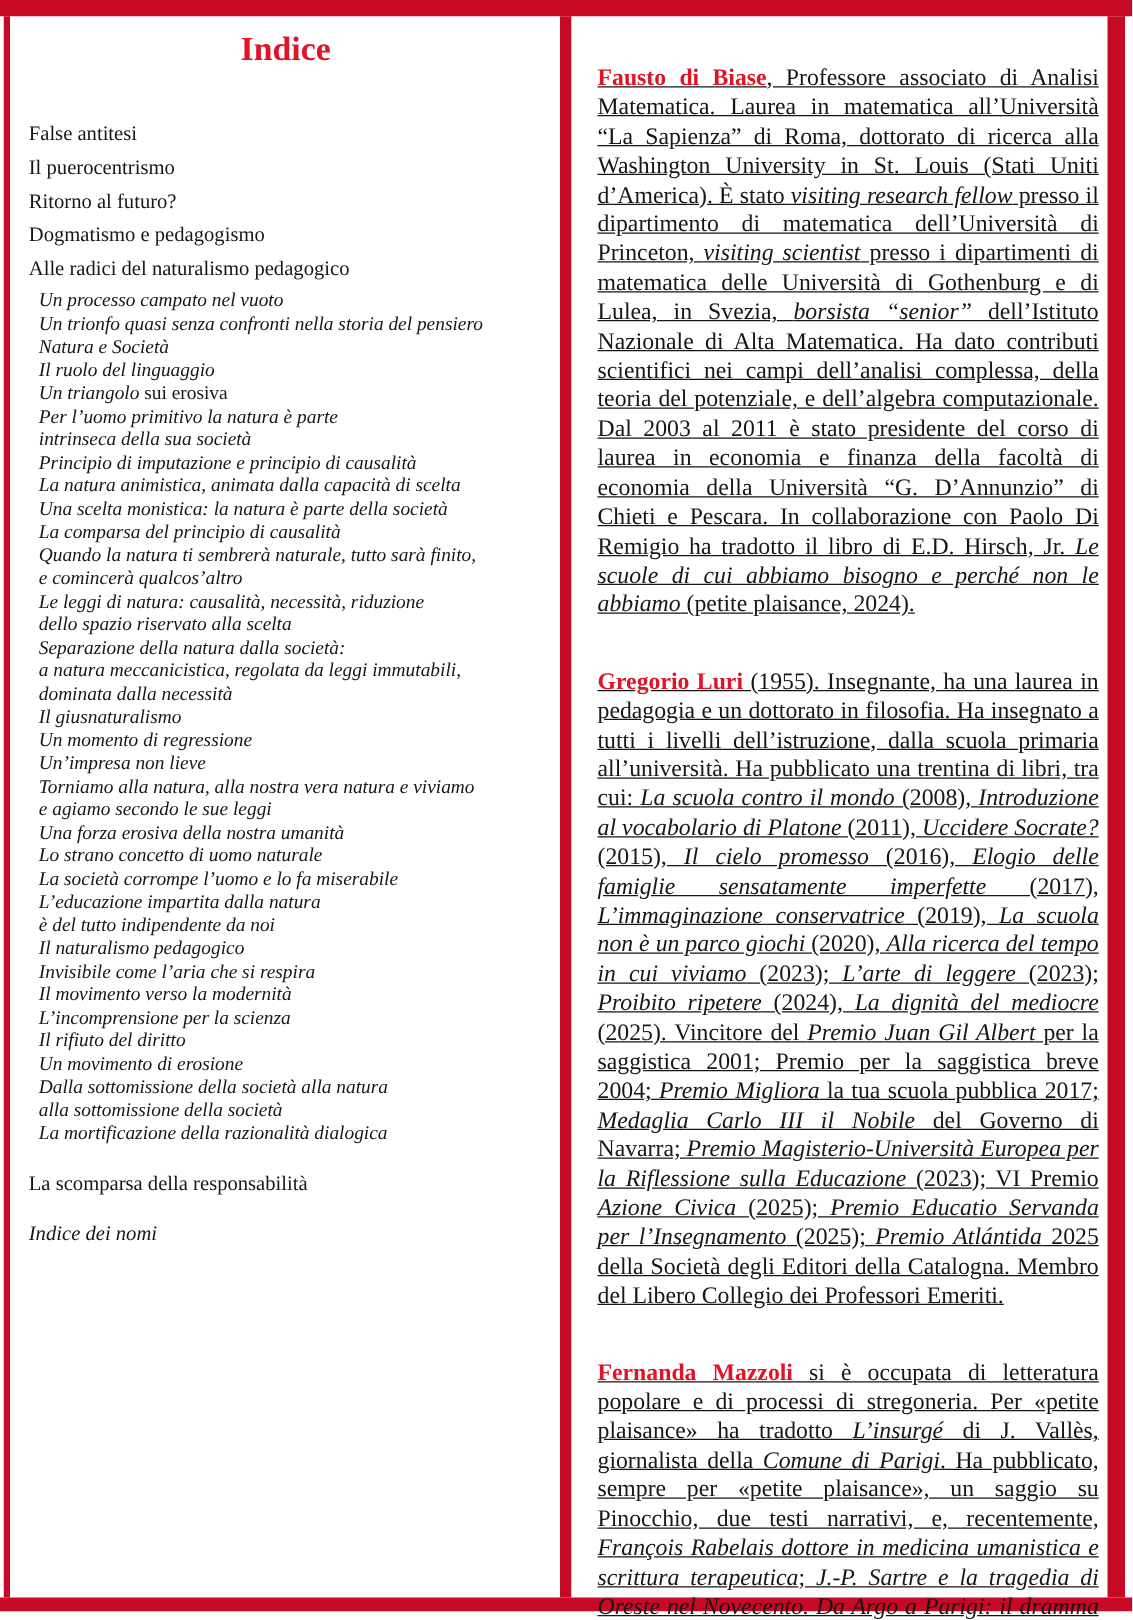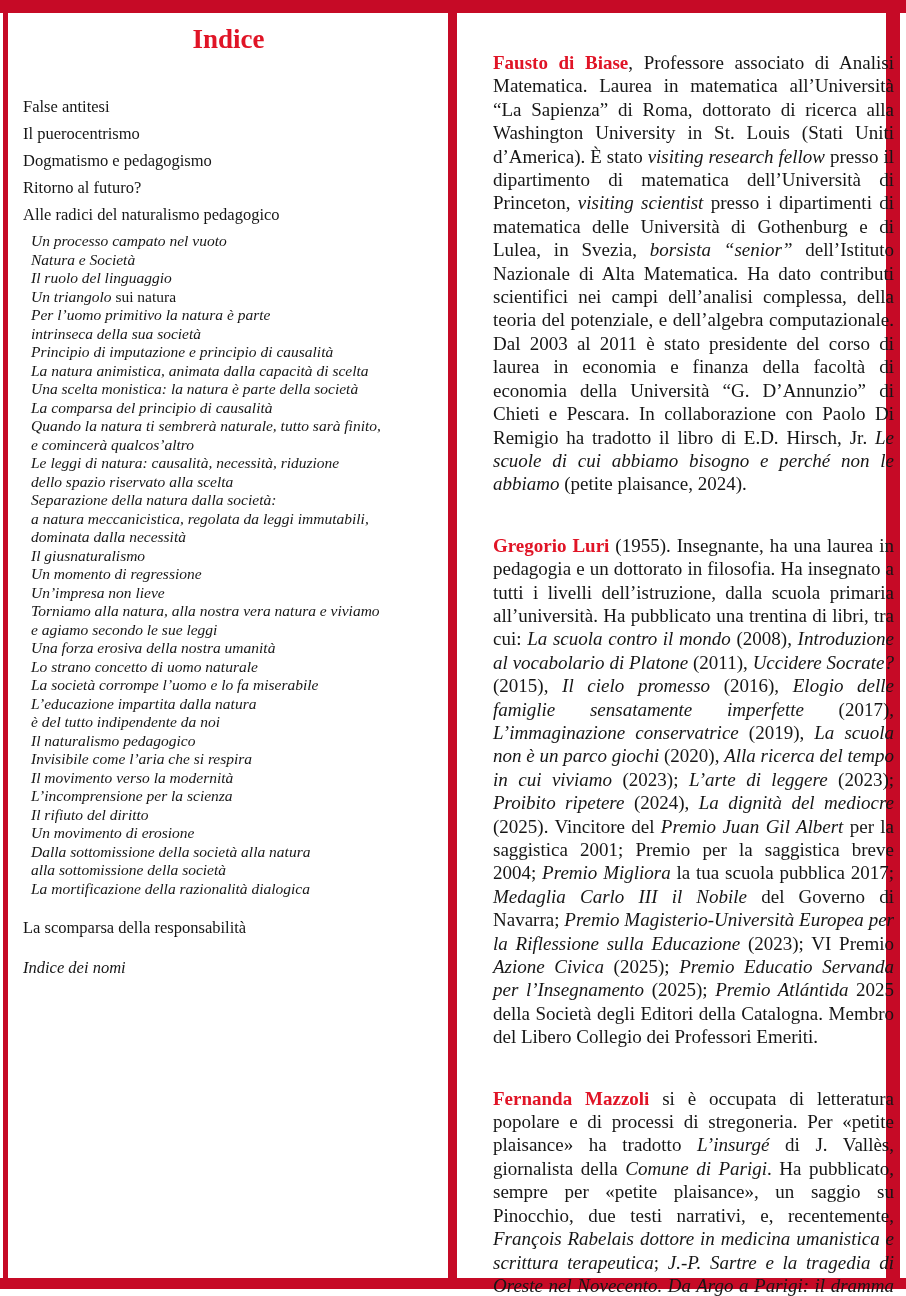--- a/index.html
+++ b/index.html
@@ -37,23 +37,24 @@
   .chapter{font-size:16.5px;line-height:20px;margin:0 0 7px 0;}
   .sub{
     font-size:15.5px;line-height:18.5px;
     margin:0 0 0 8px;
     font-style:italic;
     white-space:pre-line;
   }
   .spaced{margin-top:20px;}
 
   .col-right{
-    position:absolute;left:472px;top:13px;width:429px;height:1041px;
+    position:absolute;left:457px;top:13px;width:429px;height:1041px;
     box-sizing:border-box;padding:38px 7px 0 21px;
     text-align:justify;
+    text-decoration:underline;
   }
   .bio{
     font-size:19px;line-height:23.4px;
     margin:0 0 38px 0;
   }
   .run-i{font-style:italic;}
   .run-r{font-style:normal;}
   .run-n{font-style:normal;font-weight:700;color:var(--accent-red);}
 </style>
 </head>
@@ -64,27 +65,28 @@
   <div class="border-left"></div>
   <div class="divider"></div>
   <div class="border-right"></div>
   <div class="bar-bottom"></div>
 
   <div class="col-left">
     <div class="index-title">Indice</div>
     <div>
         <div class="chapter"><span class="run-r">False antitesi</span></div>
         <div class="chapter"><span class="run-r">Il puerocentrismo</span></div>
+        <div class="chapter"><span class="run-r">Ritorno al futuro?</span></div>
         <div class="chapter"><span class="run-r">Dogmatismo e pedagogismo</span></div>
-        <div class="chapter"><span class="run-r">Ritorno al futuro?</span></div>
         <div class="chapter"><span class="run-r">Alle radici del naturalismo pedagogico</span></div>
         <div class="sub"><span class="run-i">Un processo campato nel vuoto</span></div>
+        <div class="sub"><span class="run-i">Un trionfo quasi senza confronti nella storia del pensiero</span></div>
         <div class="sub"><span class="run-i">Natura e Società</span></div>
         <div class="sub"><span class="run-i">Il ruolo del linguaggio</span></div>
-        <div class="sub"><span class="run-i">Un triangolo </span><span class="run-r">sui natura</span></div>
+        <div class="sub"><span class="run-i">Un triangolo </span><span class="run-r">sui erosiva</span></div>
         <div class="sub"><span class="run-i">Per l’uomo primitivo la natura è parte
 intrinseca della sua società</span></div>
         <div class="sub"><span class="run-i">Principio di imputazione e principio di causalità</span></div>
         <div class="sub"><span class="run-i">La natura animistica, animata dalla capacità di scelta</span></div>
         <div class="sub"><span class="run-i">Una scelta monistica: la natura è parte della società</span></div>
         <div class="sub"><span class="run-i">La comparsa del principio di causalità</span></div>
         <div class="sub"><span class="run-i">Quando la natura ti sembrerà naturale, tutto sarà finito,
 e comincerà qualcos’altro</span></div>
         <div class="sub"><span class="run-i">Le leggi di natura: causalità, necessità, riduzione
 dello spazio riservato alla scelta</span></div>

